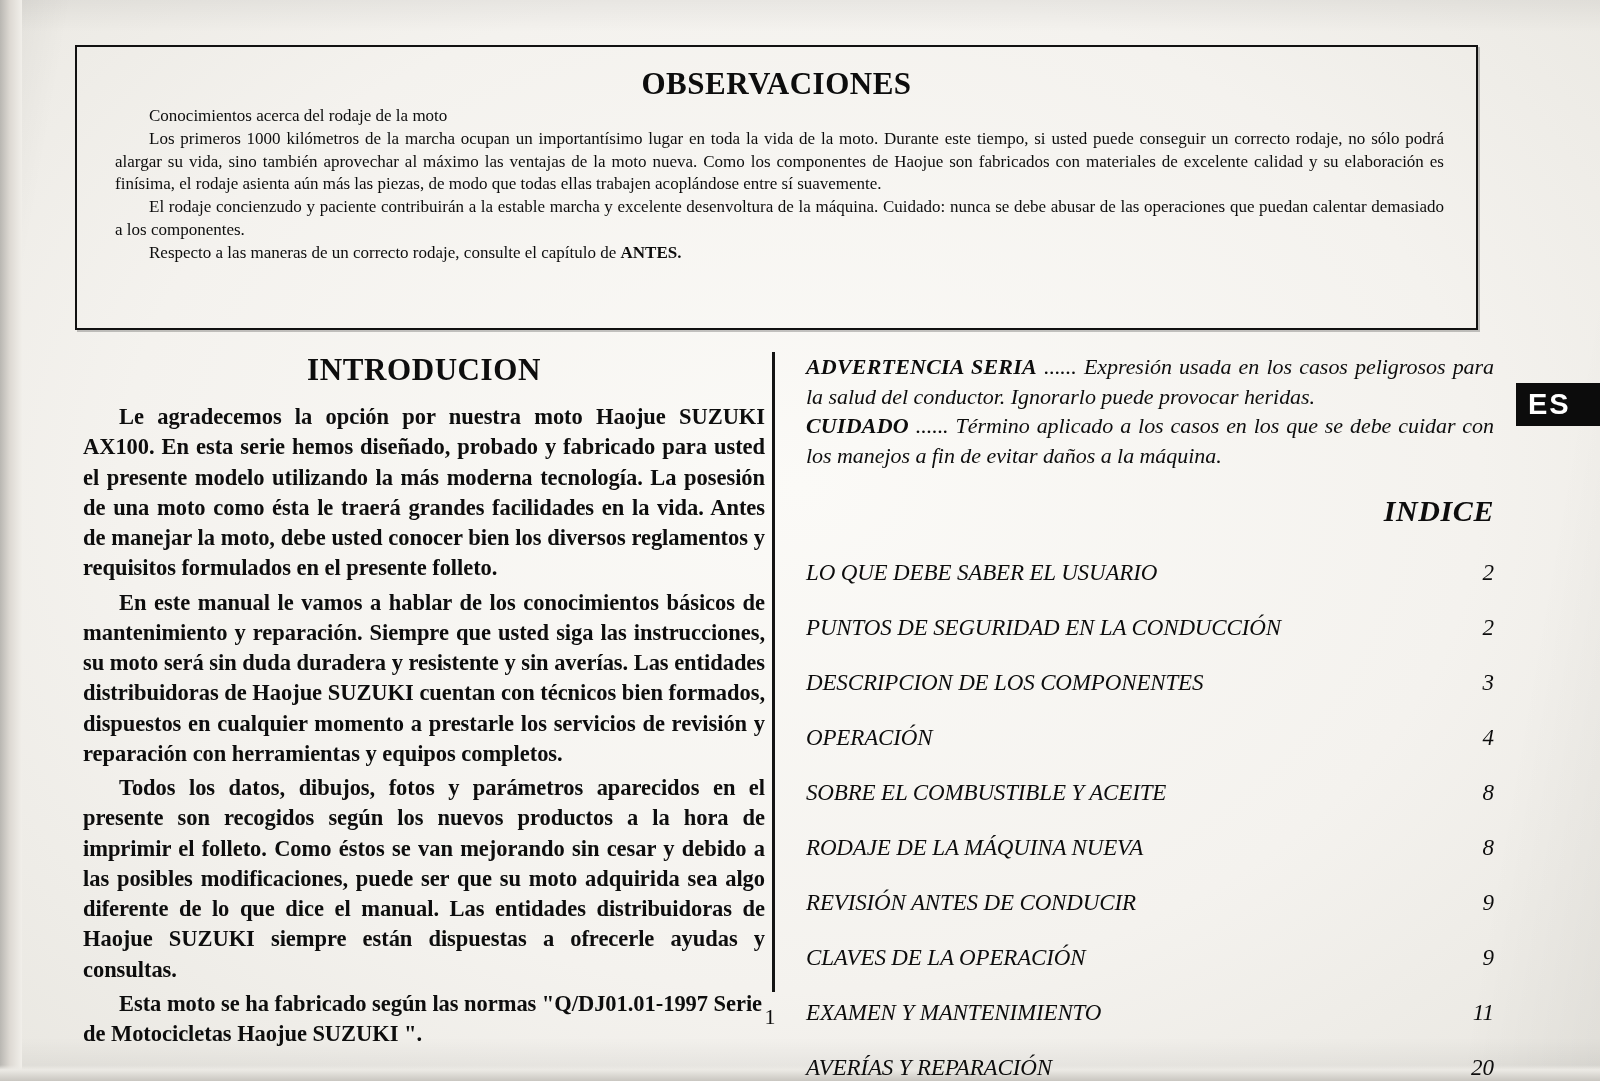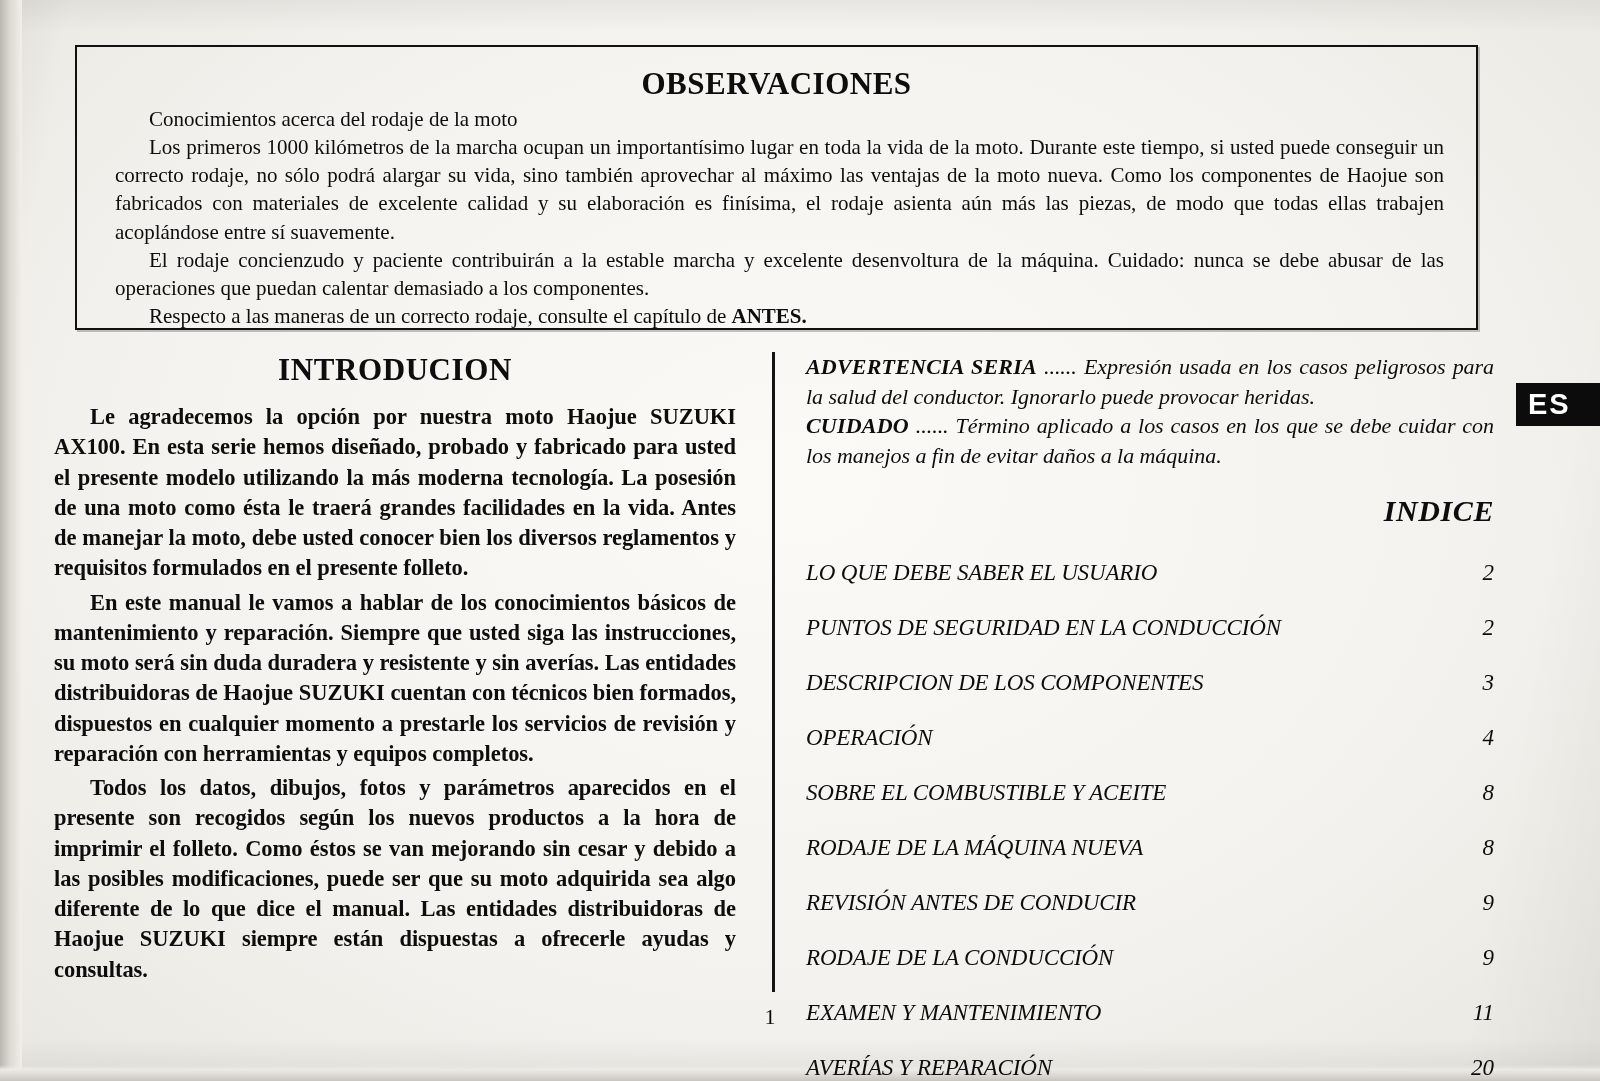--- a/index.html
+++ b/index.html
@@ -55,21 +55,21 @@
   .obs-title {
     text-align: center;
     font-weight: bold;
     font-size: 31px;
     letter-spacing: 0.5px;
     margin: 21px 0 0 0;
     line-height: 1;
   }
   .obs-body {
     padding: 6px 32px 0 38px;
-    font-size: 21px;
+    font-size: 17px;
     line-height: 1.34;
     text-align: justify;
   }
   .obs-line-plain {
     text-align: left;
     text-indent: 0;
   }
   .obs-p {
     margin: 0;
     text-indent: 34px;
@@ -81,21 +81,21 @@
   .divider {
     position: absolute;
     left: 772px;
     top: 352px;
     width: 3px;
     height: 640px;
     background: #141414;
   }
   .col-left {
     position: absolute;
-    left: 50px;
+    left: 79px;
     top: 352px;
     width: 690px;
   }
   .col-right {
     position: absolute;
     left: 806px;
     top: 352px;
     width: 688px;
     font-style: italic;
   }
@@ -224,20 +224,21 @@
     </div>
   </section>
 
   <div class="divider"></div>
 
   <section class="col-left">
     <h2 class="sec-title">INTRODUCION</h2>
     <p class="intro-p">Le agradecemos la  opción  por nuestra moto  Haojue  SUZUKI AX100. En esta  serie  hemos  diseñado,  probado  y  fabricado  para usted el presente modelo utilizando la más  moderna tecnología. La posesión  de  una  moto como ésta le traerá grandes facilidades en la vida. Antes de manejar la moto, debe usted conocer bien los diversos reglamentos y requisitos formulados en el presente folleto.</p>
     <p class="intro-p">En este manual le vamos a hablar de los conocimientos básicos de mantenimiento y reparación. Siempre que usted siga las instrucciones, su moto será sin duda duradera y resistente y sin averías. Las entidades distribuidoras de  Haojue SUZUKI cuentan con  técnicos bien formados, dispuestos en cualquier momento a prestarle los servicios de  revisión  y  reparación  con  herramientas  y  equipos completos.</p>
     <p class="intro-p">Todos los datos, dibujos, fotos y parámetros aparecidos en el presente son recogidos según los nuevos productos a la  hora  de imprimir el folleto. Como éstos se van mejorando sin cesar y debido a las posibles modificaciones, puede  ser  que su moto adquirida sea algo diferente de lo que dice el manual.  Las entidades distribuidoras de Haojue SUZUKI siempre están  dispuestas  a  ofrecerle  ayudas  y consultas.</p>
+    <p class="intro-p last">Esta moto se ha fabricado según las normas "Q/DJ01.01-1997 Serie de Motocicletas Haojue SUZUKI ".</p>
   </section>
 
   <section class="col-right">
 
     <p class="def-p"><b>ADVERTENCIA SERIA</b><span> ...... </span><span>Expresión usada en los casos peligrosos para la salud del conductor. Ignorarlo puede provocar heridas.</span></p>
 
     <p class="def-p"><b>CUIDADO</b><span> ...... </span><span>Término aplicado a los casos en los que se debe cuidar con los manejos a fin de evitar daños a la máquina.</span></p>
 
 
     <h2 class="indice-title">INDICE</h2>
@@ -272,21 +273,21 @@
           <span class="t-label">RODAJE DE LA MÁQUINA NUEVA</span>
           <span class="t-dash"></span>
           <span class="t-page">8</span>
         </li>
       <li>
           <span class="t-label">REVISIÓN ANTES DE CONDUCIR</span>
           <span class="t-dash"></span>
           <span class="t-page">9</span>
         </li>
       <li>
-          <span class="t-label">RODAJE DE LA CONDUCCIÓN</span>
+          <span class="t-label">CLAVES DE LA OPERACIÓN</span>
           <span class="t-dash"></span>
           <span class="t-page">9</span>
         </li>
       <li>
           <span class="t-label">EXAMEN Y MANTENIMIENTO</span>
           <span class="t-dash"></span>
           <span class="t-page">11</span>
         </li>
       <li>
           <span class="t-label">AVERÍAS Y REPARACIÓN</span>

